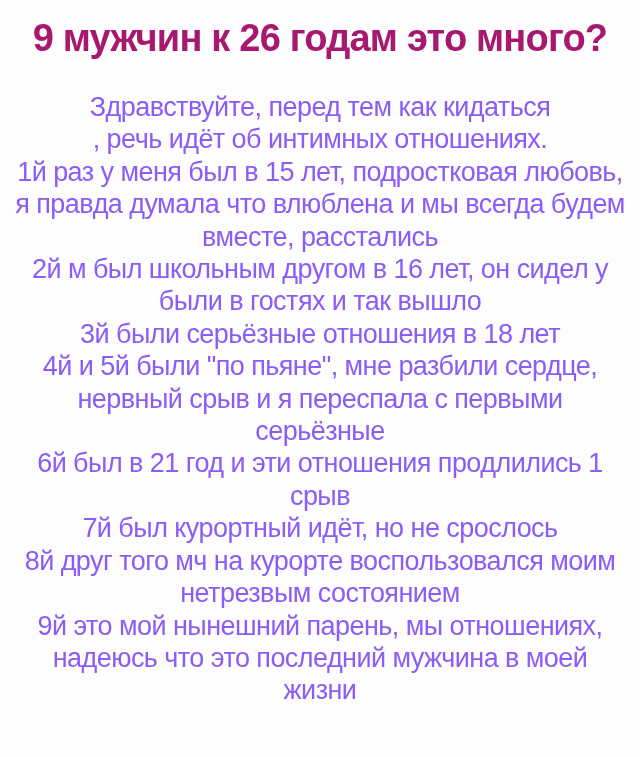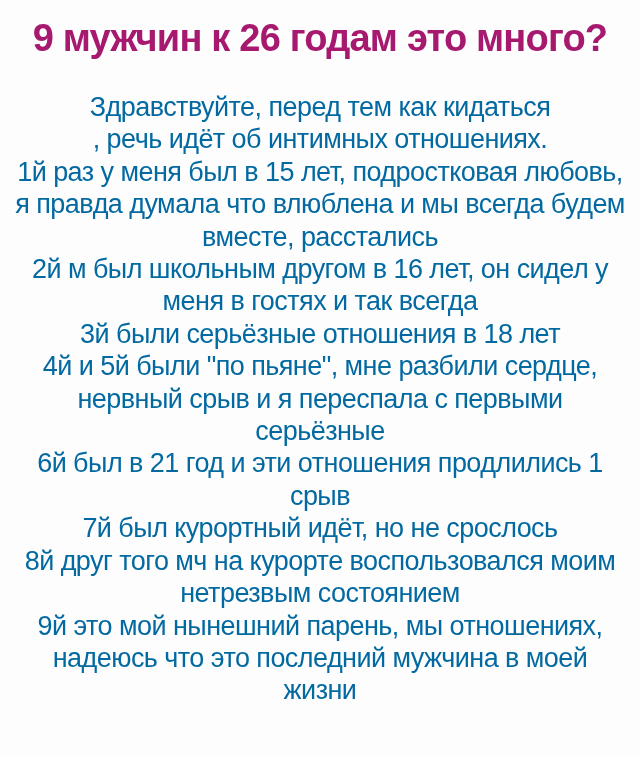--- a/index.html
+++ b/index.html
@@ -21,42 +21,42 @@
   .title {
     margin: 0 0 31px 0;
     font-size: 38px;
     line-height: 44px;
     font-weight: bold;
     letter-spacing: -0.8px;
     color: #a6196e;
     white-space: nowrap;
   }
   .post-body {
-    color: #0369a1;
+    color: #8b5cf6;
   }
   .line {
     font-size: 27px;
     line-height: 32.4px;
     letter-spacing: -0.55px;
     white-space: nowrap;
   }
 </style>
 </head>
 <body>
 
 <div class="page">
   <h1 class="title">9 мужчин к 26 годам это много?</h1>
   <div class="post-body">
     <div class="line">Здравствуйте, перед тем как кидаться</div>
     <div class="line">, речь идёт об интимных отношениях.</div>
     <div class="line">1й раз у меня был в 15 лет, подростковая любовь,</div>
     <div class="line">я правда думала что влюблена и мы всегда будем</div>
     <div class="line">вместе, расстались</div>
     <div class="line">2й м был школьным другом в 16 лет, он сидел у</div>
-    <div class="line">меня в гостях и так всегда</div>
+    <div class="line">были в гостях и так вышло</div>
     <div class="line">3й были серьёзные отношения в 18 лет</div>
     <div class="line">4й и 5й были "по пьяне", мне разбили сердце,</div>
     <div class="line">нервный срыв и я переспала с первыми</div>
     <div class="line">серьёзные</div>
     <div class="line">6й был в 21 год и эти отношения продлились 1</div>
     <div class="line">срыв</div>
     <div class="line">7й был курортный идёт, но не срослось</div>
     <div class="line">8й друг того мч на курорте воспользовался моим</div>
     <div class="line">нетрезвым состоянием</div>
     <div class="line">9й это мой нынешний парень, мы отношениях,</div>

